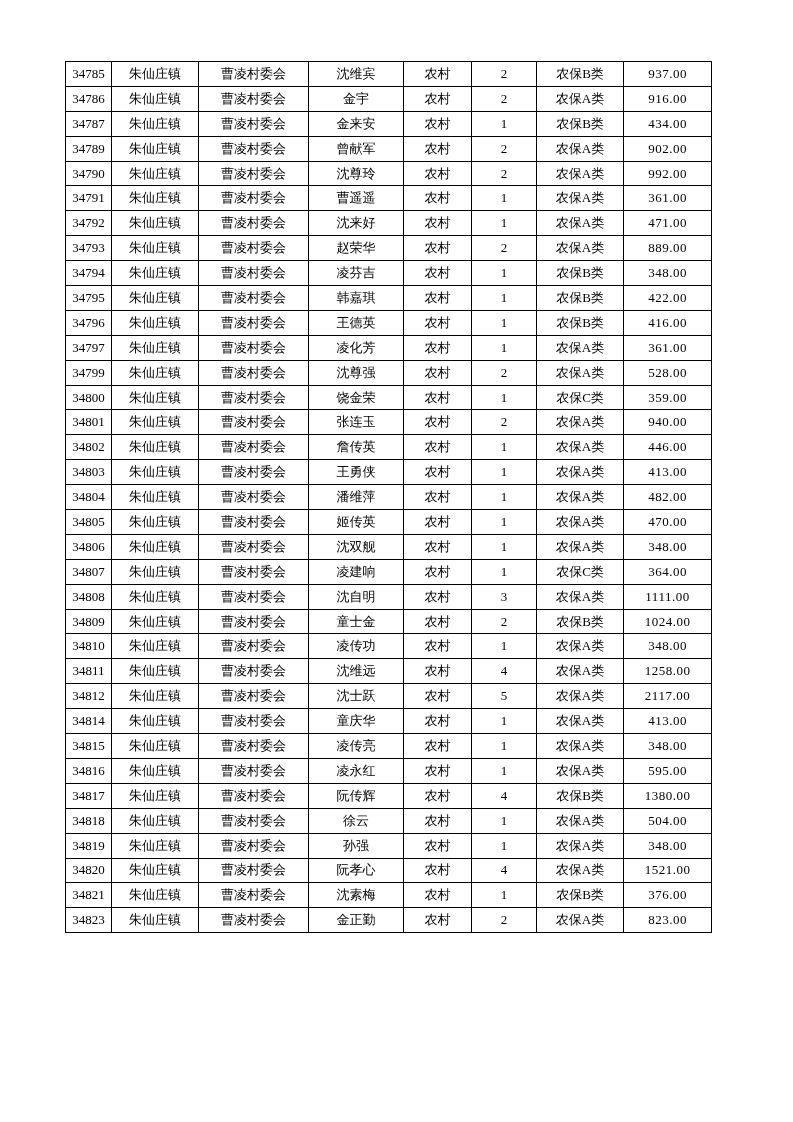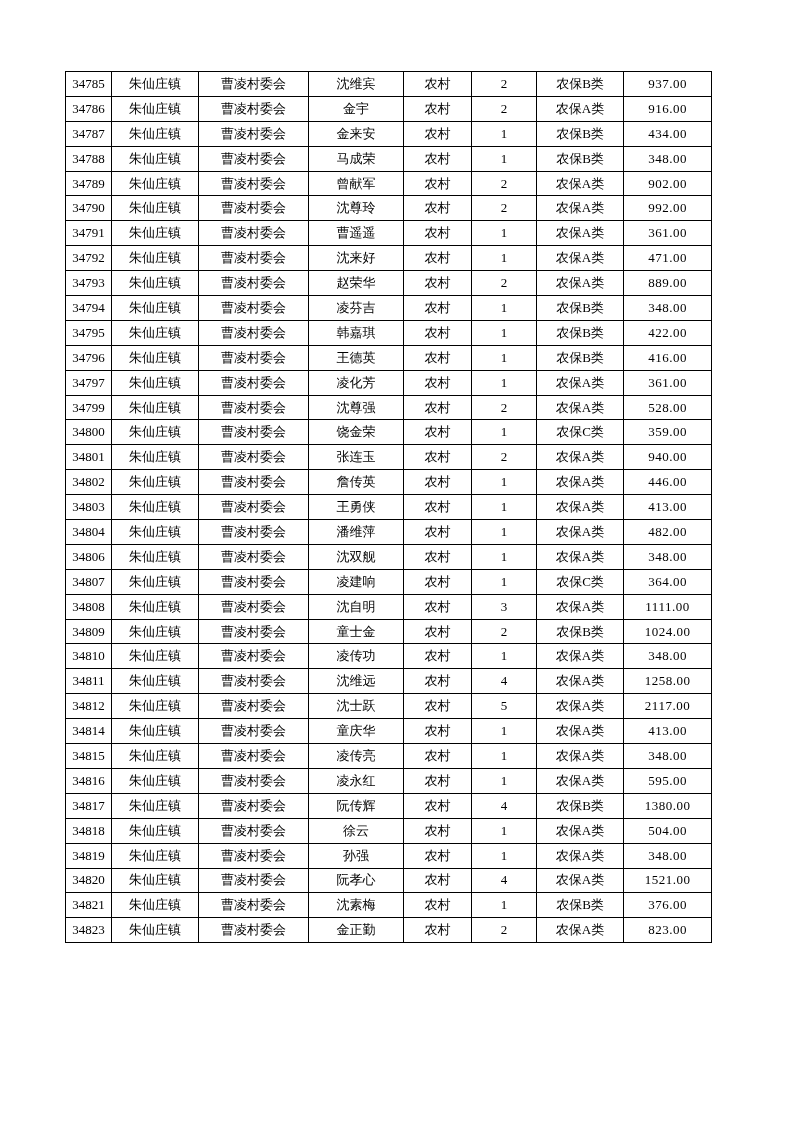--- a/index.html
+++ b/index.html
@@ -15,21 +15,21 @@
   .page {
     position: relative;
     width: 793px;
     height: 1122px;
     background: #ffffff;
     overflow: hidden;
   }
   table.data-table {
     position: absolute;
     left: 65px;
-    top: 71px;
+    top: 61px;
     border-collapse: collapse;
     table-layout: fixed;
   }
   table.data-table td {
     border: 1px solid #000000;
     text-align: center;
     vertical-align: middle;
     font-size: 13px;
     color: #000000;
     height: 23.9px;
@@ -81,30 +81,20 @@
           <td class="cell-serial">34787</td>
           <td class="cell-town">朱仙庄镇</td>
           <td class="cell-village">曹凌村委会</td>
           <td class="cell-name">金来安</td>
           <td class="cell-residence">农村</td>
           <td class="cell-count">1</td>
           <td class="cell-category">农保B类</td>
           <td class="cell-amount">434.00</td>
         </tr>
         <tr>
-          <td class="cell-serial">34788</td>
-          <td class="cell-town">朱仙庄镇</td>
-          <td class="cell-village">曹凌村委会</td>
-          <td class="cell-name">马成荣</td>
-          <td class="cell-residence">农村</td>
-          <td class="cell-count">1</td>
-          <td class="cell-category">农保B类</td>
-          <td class="cell-amount">348.00</td>
-        </tr>
-        <tr>
           <td class="cell-serial">34789</td>
           <td class="cell-town">朱仙庄镇</td>
           <td class="cell-village">曹凌村委会</td>
           <td class="cell-name">曾献军</td>
           <td class="cell-residence">农村</td>
           <td class="cell-count">2</td>
           <td class="cell-category">农保A类</td>
           <td class="cell-amount">902.00</td>
         </tr>
         <tr>
@@ -239,20 +229,30 @@
         </tr>
         <tr>
           <td class="cell-serial">34804</td>
           <td class="cell-town">朱仙庄镇</td>
           <td class="cell-village">曹凌村委会</td>
           <td class="cell-name">潘维萍</td>
           <td class="cell-residence">农村</td>
           <td class="cell-count">1</td>
           <td class="cell-category">农保A类</td>
           <td class="cell-amount">482.00</td>
+        </tr>
+        <tr>
+          <td class="cell-serial">34805</td>
+          <td class="cell-town">朱仙庄镇</td>
+          <td class="cell-village">曹凌村委会</td>
+          <td class="cell-name">姬传英</td>
+          <td class="cell-residence">农村</td>
+          <td class="cell-count">1</td>
+          <td class="cell-category">农保A类</td>
+          <td class="cell-amount">470.00</td>
         </tr>
         <tr>
           <td class="cell-serial">34806</td>
           <td class="cell-town">朱仙庄镇</td>
           <td class="cell-village">曹凌村委会</td>
           <td class="cell-name">沈双舰</td>
           <td class="cell-residence">农村</td>
           <td class="cell-count">1</td>
           <td class="cell-category">农保A类</td>
           <td class="cell-amount">348.00</td>

